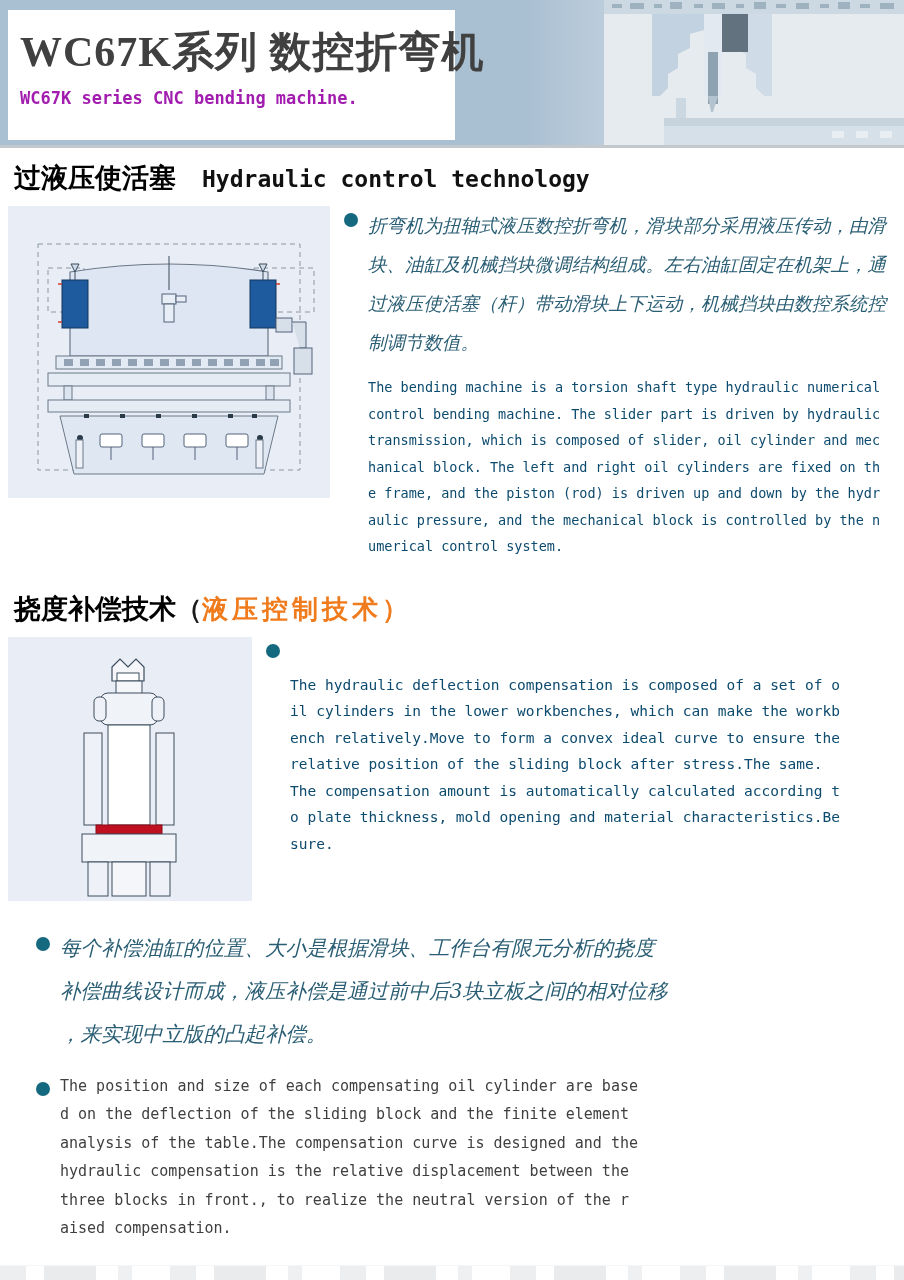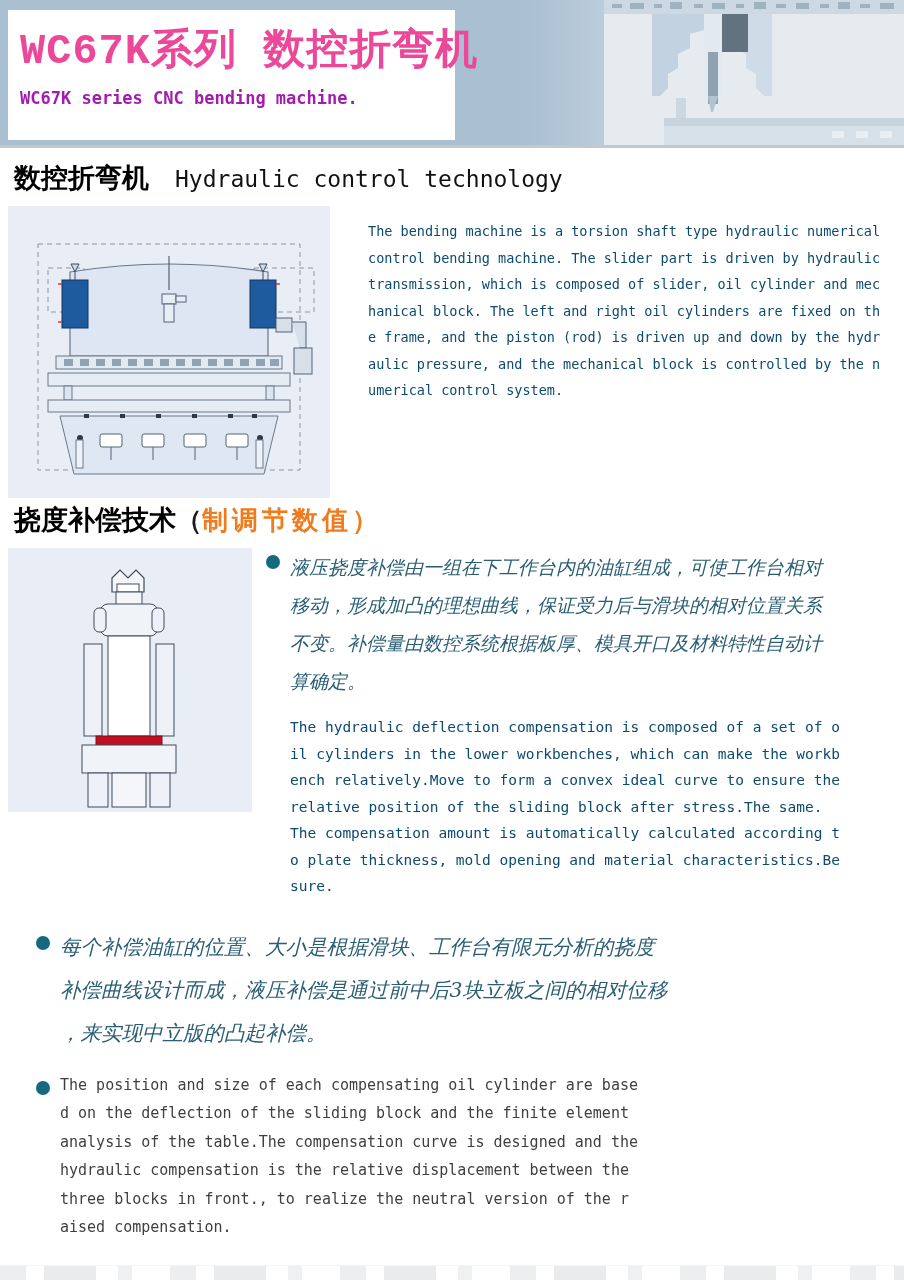--- a/index.html
+++ b/index.html
@@ -14,35 +14,35 @@
     position:relative; height:148px;
     background:linear-gradient(90deg,#a9bfd2 0%,#a9bfd2 58%,#c2d2df 70%,#dfe7ee 82%,#e8edf2 100%);
     border-bottom:3px solid #c3c8cd;
   }
   .band-art { position:absolute; right:0; top:0; width:300px; height:145px; }
   .title-card {
     position:absolute; left:8px; top:10px; width:447px; height:130px;
     background:#ffffff; padding:16px 14px 0 12px;
   }
   .page-title {
-    font-family:Liberation Mono, monospace;
-    font-weight:700; font-size:42px; line-height:52px; color:#ec4899;
+    font-family:Liberation Serif, serif;
+    font-weight:700; font-size:42px; line-height:52px; color:#404040;
     letter-spacing:1px; white-space:nowrap;
   }
   .page-subtitle {
     margin-top:10px; font-size:17px; font-weight:700; color:#a21caf; white-space:nowrap;
   }
   
   .content { padding:0 8px; }
   .sec-head { display:flex; align-items:baseline; margin:12px 0 10px 6px; white-space:nowrap; }
   .sec-head .zh {
     font-family:"DejaVu Sans","Liberation Sans",sans-serif;
     font-weight:700; font-size:27px; color:#000;
   }
-  .sec-head .en { font-size:23px; font-weight:400; color:#111; margin-left:26px; letter-spacing:0px; }
+  .sec-head .en { font-size:23px; font-weight:700; color:#111; margin-left:26px; letter-spacing:0px; }
   .sec-head .note-open, .sec-head .note-close {
     font-family:"DejaVu Sans","Liberation Sans",sans-serif;
     font-weight:700; font-size:26px; color:#1a1a1a;
   }
   .sec-head .note {
     font-family:"DejaVu Sans","Liberation Sans",sans-serif;
     font-weight:700; font-size:26px; letter-spacing:4px; color:#f07b1d;
   }
   .sec-head .note-close { color:#f07b1d; }
   .sec-row { display:flex; align-items:flex-start; }
@@ -129,21 +129,21 @@
     </svg>
     <div class="title-card">
       <div class="page-title">WC67K系列 数控折弯机</div>
       <div class="page-subtitle">WC67K series CNC bending machine.</div>
     </div>
   </div>
 
   <div class="content">
 
     <div class="sec-head">
-      <span class="zh">数控折弯机</span>
+      <span class="zh">过液压使活塞</span>
       <span class="en">Hydraulic control technology</span>
     </div>
 
     <div class="sec-row s1">
       <div class="panel panel-1">
         <svg viewBox="0 0 322 292" width="322" height="292">
           <g stroke="#8a97a6" stroke-width="1" fill="none" stroke-dasharray="5,4">
             <rect x="30" y="38" width="262" height="226"></rect>
             <rect x="40" y="62" width="36" height="44"></rect>
             <rect x="246" y="62" width="60" height="44"></rect>
@@ -225,34 +225,41 @@
             <rect x="76" y="208" width="5" height="4"></rect>
               <rect x="112" y="208" width="5" height="4"></rect>
             <rect x="148" y="208" width="5" height="4"></rect>
               <rect x="184" y="208" width="5" height="4"></rect>
             <rect x="220" y="208" width="5" height="4"></rect>
               <rect x="244" y="208" width="5" height="4"></rect>
           </g>
         </svg>
       </div>
       <div class="txtcol">
+        <div class="bullet-line">
+          <span class="bullet"></span>
+          <div class="zh-para">折弯机为扭轴式液压数控折弯机，滑块部分采用液压传动，由滑
+块、油缸及机械挡块微调结构组成。左右油缸固定在机架上，通
+过液压使活塞（杆）带动滑块上下运动，机械挡块由数控系统控
+制调节数值。</div>
+        </div>
         <div class="en-para">The bending machine is a torsion shaft type hydraulic numerical
 control bending machine. The slider part is driven by hydraulic
 transmission, which is composed of slider, oil cylinder and mec
 hanical block. The left and right oil cylinders are fixed on th
 e frame, and the piston (rod) is driven up and down by the hydr
 aulic pressure, and the mechanical block is controlled by the n
 umerical control system.</div>
       </div>
     </div>
 
-    <div class="sec-head" style="margin-top:4px;align-items:center;">
+    <div class="sec-head" style="margin-top:31px;">
       <span class="zh">挠度补偿技术</span>
       <span class="note-open">（</span>
-      <span class="note">制调节数值</span>
+      <span class="note">液压控制技术</span>
       <span class="note-close">）</span>
     </div>
 
     <div class="sec-row s2">
       <div class="panel panel-2">
         <svg viewBox="0 0 244 264" width="244" height="264">
 
           <path d="M104,22 L136,22 L136,44 L104,44 Z M104,22 l8,8 8,-8 8,8 8,-8" fill="none"></path>
           <path d="M104,30 l8,-8 8,8 8,-8 8,8 0,14 -32,0 Z" fill="#f4f6fa" stroke="#3c4c5c" stroke-width="1.2"></path>
           <rect x="109" y="36" width="22" height="8" fill="#ffffff" stroke="#3c4c5c"></rect>
@@ -272,24 +279,20 @@
           <rect x="74" y="197" width="94" height="28" fill="#f0f3f8" stroke="#3c4c5c"></rect>
 
           <rect x="80" y="225" width="20" height="34" fill="#eef1f7" stroke="#3c4c5c"></rect>
           <rect x="104" y="225" width="34" height="34" fill="#f4f6fa" stroke="#3c4c5c"></rect>
           <rect x="142" y="225" width="20" height="34" fill="#eef1f7" stroke="#3c4c5c"></rect>
         </svg>
       </div>
       <div class="txtcol">
         <div class="bullet-line">
           <span class="bullet"></span>
-          <div class="zh-para">液压挠度补偿由一组在下工作台内的油缸组成，可使工作台相对
-移动，形成加凸的理想曲线，保证受力后与滑块的相对位置关系
-不变。补偿量由数控系统根据板厚、模具开口及材料特性自动计
-算确定。</div>
         </div>
         <div class="en-para">The hydraulic deflection compensation is composed of a set of o
 il cylinders in the lower workbenches, which can make the workb
 ench relatively.Move to form a convex ideal curve to ensure the
  relative position of the sliding block after stress.The same.
 The compensation amount is automatically calculated according t
 o plate thickness, mold opening and material characteristics.Be
  sure.</div>
       </div>
     </div>

